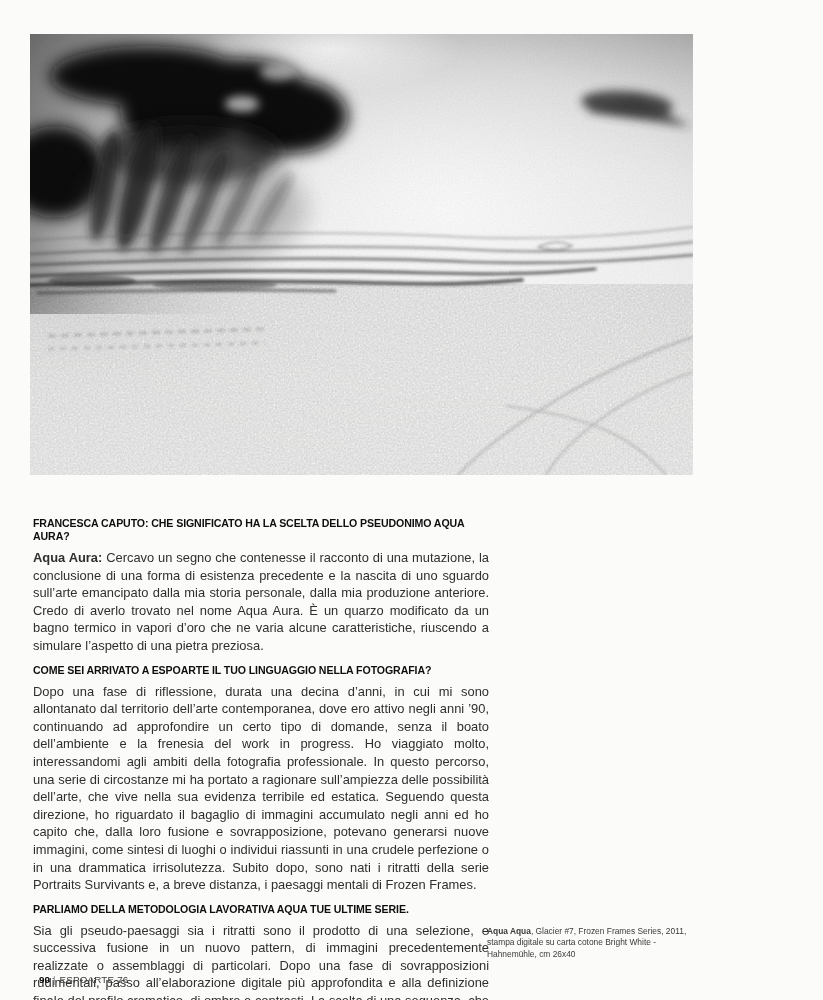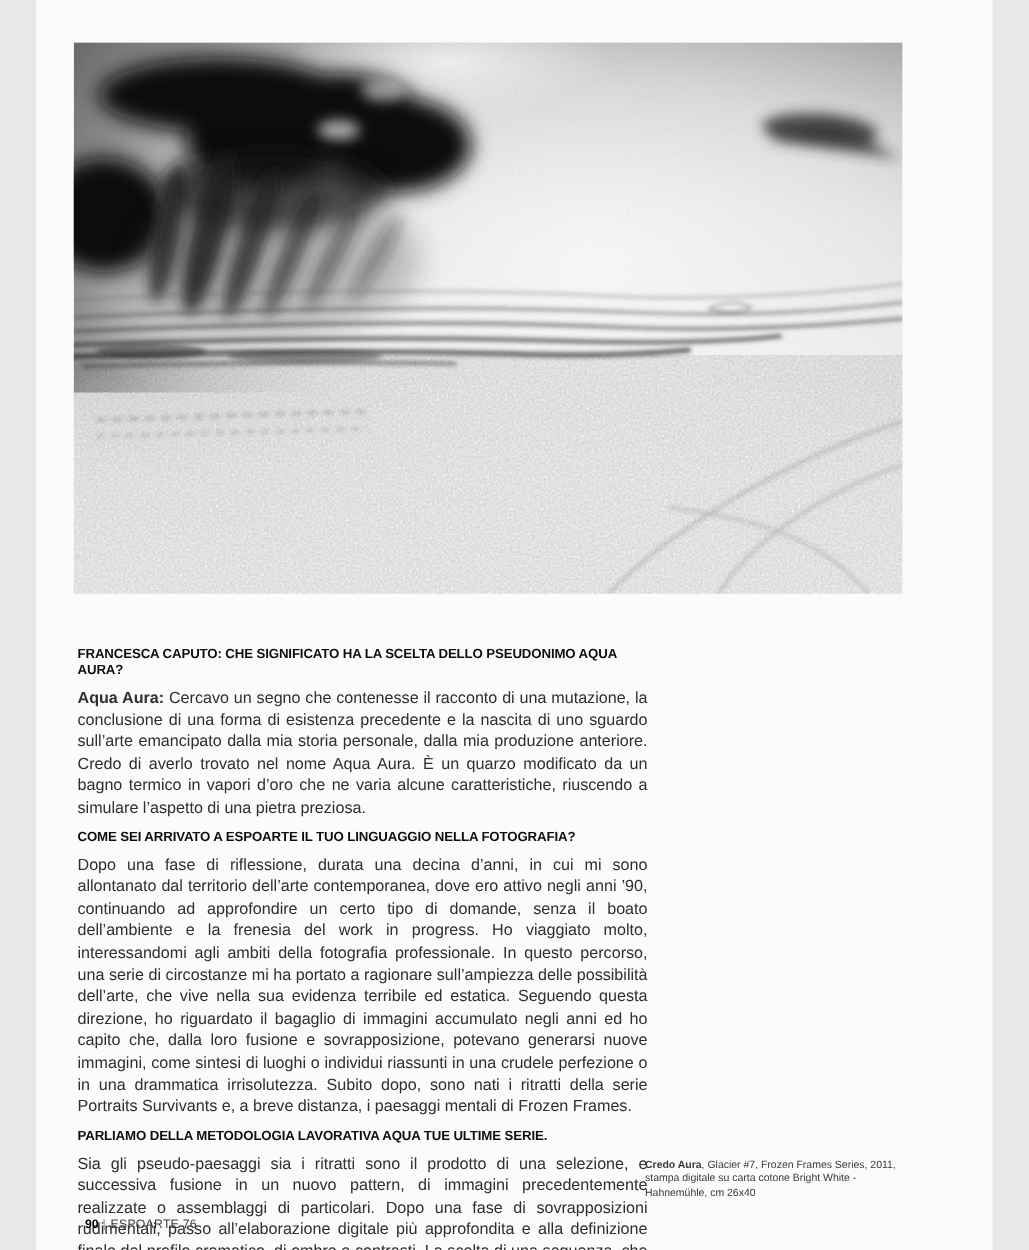--- a/index.html
+++ b/index.html
@@ -1,18 +1,18 @@
 <!DOCTYPE html>
 <html lang="it"><head>
 <meta charset="utf-8">
 <style>
   html,body{margin:0;padding:0;background:#e9e9e9;}
   .page{
     position:relative;
-    width:765px;height:1000px;
+    width:823px;height:1000px;
     background:#fbfbfa;
     font-family:"Liberation Sans", sans-serif;
     overflow:hidden;
     margin:0 auto;
   }
   .photo{
     position:absolute;left:30px;top:34px;width:663px;height:441px;margin:0;
   }
   .photo svg{display:block;width:100%;height:100%;}
   .text-col{
@@ -158,19 +158,19 @@
 
   <main class="text-col" id="interview-col">
       <h2>FRANCESCA CAPUTO: CHE SIGNIFICATO HA LA SCELTA DELLO PSEUDONIMO AQUA AURA?</h2>
       <p><span class="b">Aqua Aura:</span><span> Cercavo un segno che contenesse il racconto di una mutazione, la conclusione di una forma di esistenza precedente e la nascita di uno sguardo sull’arte emancipato dalla mia storia personale, dalla mia produzione anteriore. Credo di averlo trovato nel nome Aqua Aura. È un quarzo modificato da un bagno termico in vapori d’oro che ne varia alcune caratteristiche, riuscendo a simulare l’aspetto di una pietra preziosa.</span></p>
       <h2>COME SEI ARRIVATO A ESPOARTE IL TUO LINGUAGGIO NELLA FOTOGRAFIA?</h2>
       <p><span>Dopo una fase di riflessione, durata una decina d’anni, in cui mi sono allontanato dal territorio dell’arte contemporanea, dove ero attivo negli anni ’90, continuando ad approfondire un certo tipo di domande, senza il boato dell’ambiente e la frenesia del work in progress. Ho viaggiato molto, interessandomi agli ambiti della fotografia professionale. In questo percorso, una serie di circostanze mi ha portato a ragionare sull’ampiezza delle possibilità dell’arte, che vive nella sua evidenza terribile ed estatica. Seguendo questa direzione, ho riguardato il bagaglio di immagini accumulato negli anni ed ho capito che, dalla loro fusione e sovrapposizione, potevano generarsi nuove immagini, come sintesi di luoghi o individui riassunti in una crudele perfezione o in una drammatica irrisolutezza. Subito dopo, sono nati i ritratti della serie </span><span class="i">Portraits Survivants</span><span> e, a breve distanza, i paesaggi mentali di </span><span class="i">Frozen Frames</span><span>.</span></p>
       <h2>PARLIAMO DELLA METODOLOGIA LAVORATIVA AQUA TUE ULTIME SERIE.</h2>
       <p><span>Sia gli pseudo-paesaggi sia i ritratti sono il prodotto di una selezione, e successiva fusione in un nuovo pattern, di immagini precedentemente realizzate o assemblaggi di particolari. Dopo una fase di sovrapposizioni rudimentali, passo all’elaborazione digitale più approfondita e alla definizione finale del profilo cromatico, di ombre e contrasti. La scelta di una sequenza, che forma una serie ben caratterizzata, è il passaggio che considero fondamentale, in cui perfeziono alcune scelte visuali e stilistiche.</span></p>
     </main>
 
-  <aside class="caption" id="caption"><span class="b">Credo Aura</span><span>, </span><span class="i">Glacier #7, Frozen Frames Series,</span><span> 2011, stampa digitale su carta cotone Bright White - Hahnemühle, cm 26x40</span></aside>
+  <aside class="caption" id="caption"><span class="b">Aqua Aqua</span><span>, </span><span class="i">Glacier #7, Frozen Frames Series,</span><span> 2011, stampa digitale su carta cotone Bright White - Hahnemühle, cm 26x40</span></aside>
 
   <footer class="footer">
     <span class="page-num">90</span><span class="sep">|</span><span class="mag">ESPOARTE 76</span>
   </footer>
 
 </div>
 
 </body></html>

